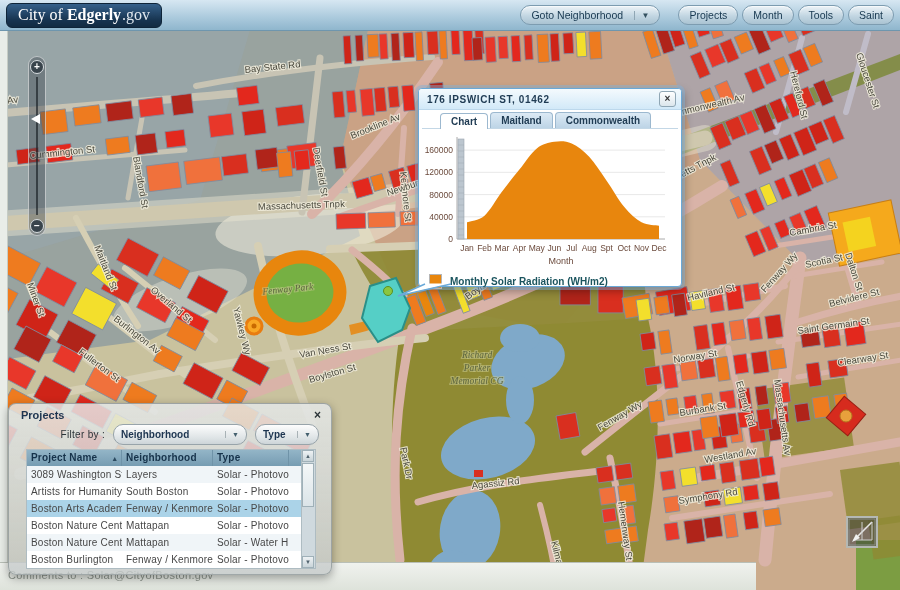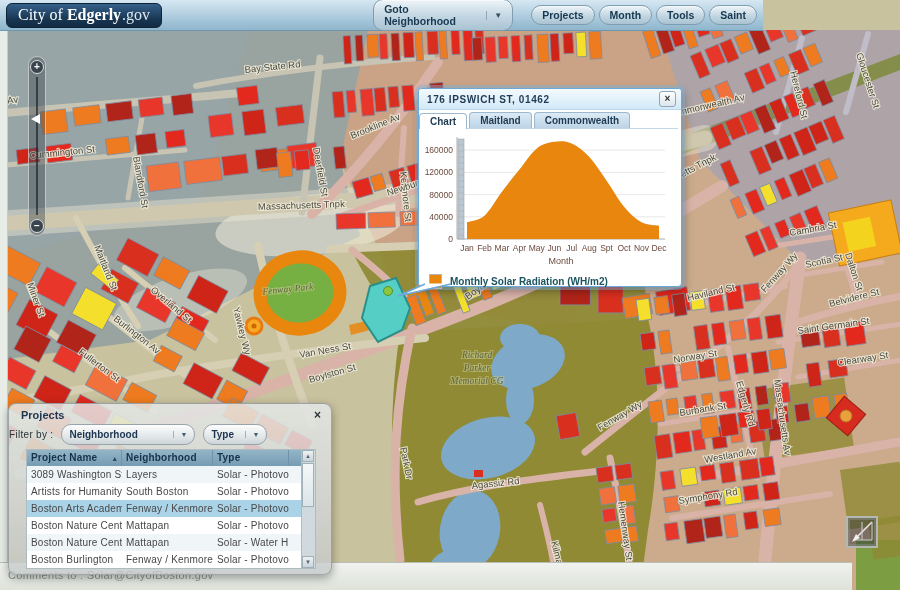--- a/index.html
+++ b/index.html
@@ -1,39 +1,39 @@
 <!DOCTYPE html>
 <html><head>
 <meta charset="utf-8">
 <style>
   html,body{margin:0;padding:0;}
   body{width:900px;height:590px;position:relative;overflow:hidden;
        font-family:"Liberation Sans","DejaVu Sans",sans-serif;background:#c9c29e;}
 
   
-  .topbar{position:absolute;left:0;top:0;width:763px;height:30px;z-index:40;
+  .topbar{position:absolute;left:0;top:0;width:900px;height:30px;z-index:40;
     background:linear-gradient(#d7e7f2,#aac9dc 60%,#8fb6cd);
     border-bottom:1px solid #6e96ae;display:flex;align-items:center;gap:11px;}
   .logo{margin-left:6px;height:23px;display:flex;align-items:center;padding:0 11px;
     background:linear-gradient(#35608a,#173450 70%,#122b42);
     border:1px solid #0e2438;border-radius:6px;color:#fff;
     font-family:"Liberation Serif","DejaVu Serif",serif;font-size:16px;}
   .logo b{font-weight:bold;margin:0 1px 0 4px;}
   .logo .gov{color:#dfe7ee;}
   .topbar-right{margin-left:auto;display:flex;align-items:center;gap:4px;margin-right:6px;}
   .pill{background:linear-gradient(#eef4f8,#c2d6e2 55%,#aac3d2);
-    border:1px solid #7d9cb0;border-radius:10px;color:#173850;font-weight:bold;
+    border:1px solid #7d9cb0;border-radius:10px;color:#173850;font-weight:normal;
     font-size:10.5px;padding:3px 10px;box-shadow:0 1px 1px rgba(255,255,255,.6) inset;cursor:pointer;}
   .goto{width:118px;display:flex;align-items:center;justify-content:space-between;margin-right:14px;}
   .goto .arr{font-size:8px;color:#33505f;border-left:1px solid #8fa6b4;padding-left:7px;margin-left:6px;}
 
   
   .left-strip{position:absolute;left:0;top:30px;width:7px;height:532px;z-index:4;
     background:#e9ede8;border-right:1px solid #c6ccc4;}
-  .statusbar{position:absolute;left:0;top:562px;width:852px;height:28px;z-index:5;
+  .statusbar{position:absolute;left:0;top:562px;width:756px;height:28px;z-index:5;
     background:linear-gradient(#f0f2ee,#dde2da);border-top:1px solid #b9bfb7;}
   .statusbar .txt{position:absolute;left:8px;top:6px;font-size:11px;color:#8c948c;letter-spacing:.3px;}
 
   
   #map{position:absolute;left:0;top:30px;width:900px;height:560px;z-index:1;cursor:default;}
   text.stl{fill:#4a493d;font-size:9.5px;paint-order:stroke;stroke:rgba(240,236,220,.85);
     stroke-width:2.2px;font-family:"Liberation Sans",sans-serif;}
   text.park{fill:#5d6640;font-style:italic;font-family:"Liberation Serif","DejaVu Serif",serif;
     stroke:rgba(205,205,150,.5);}
 
@@ -55,40 +55,40 @@
   .popup{position:absolute;left:418px;top:88px;width:262px;height:197px;z-index:25;
     background:#fff;border:1px solid #6aa9d8;border-radius:4px;
     box-shadow:0 0 0 3px rgba(130,180,220,.45),2px 4px 10px rgba(0,0,0,.35);}
   .popup-hd{height:20px;background:linear-gradient(#f4fafd,#d2e9f8);
     border-bottom:1px solid #bcd8ec;border-radius:3px 3px 0 0;
     display:flex;align-items:center;padding:0 5px 0 8px;}
   .popup-title{font-size:10px;font-weight:bold;color:#1f3b53;letter-spacing:.6px;}
   .popup-close{margin-left:auto;width:15px;height:14px;border:1px solid #8fa6b4;border-radius:3px;
     background:linear-gradient(#fff,#dce6ec);color:#333;font-size:10px;font-weight:bold;
     text-align:center;line-height:13px;cursor:pointer;}
-  .tabs{display:flex;gap:2px;padding:2px 0 0 0;background:#fff;}
+  .tabs{display:flex;gap:2px;padding:2px 0 0 21px;background:#fff;}
   .tab{font-size:10px;font-weight:bold;color:#1f3b53;padding:2px 10px 1px;
     border:1px solid #9cb8cf;border-bottom:none;border-radius:4px 4px 0 0;
     background:linear-gradient(#dceaf5,#bdd4e6);cursor:pointer;}
   .tab.active{background:#fff;position:relative;top:1px;padding-bottom:2px;}
   .tabline{height:1px;background:#c3d7e6;margin:0 3px;}
   #chart-legend{display:flex;align-items:center;gap:8px;margin:1px 0 0 10px;}
   #chart-legend .sw{width:11px;height:13px;border:1px solid #b5b5b5;}
   #chart-legend .lbl{font-size:10px;font-weight:bold;color:#1a545e;}
   .callout{position:absolute;left:380px;top:270px;z-index:26;pointer-events:none;}
 
   
   .projects{position:absolute;left:8px;top:403px;width:322px;height:170px;z-index:20;
     background:linear-gradient(rgba(228,231,231,.85),rgba(196,201,201,.78));
     border:1px solid rgba(148,156,158,.85);border-radius:8px;
     box-shadow:0 3px 10px rgba(0,0,0,.35);}
   .pj-hd{display:flex;align-items:center;padding:5px 10px 2px 12px;}
   .pj-title{font-size:11px;font-weight:bold;color:#1d3550;}
   .pj-close{margin-left:auto;color:#2b3438;font-size:12px;font-weight:bold;cursor:pointer;line-height:10px;}
-  .pj-filter{display:flex;align-items:center;gap:8px;padding:1px 12px 4px 0;}
+  .pj-filter{display:flex;align-items:center;justify-content:flex-end;gap:8px;padding:1px 12px 4px 0;}
   .pj-filter .flabel{font-size:10px;color:#2b3438;letter-spacing:.3px;}
   .dd{display:flex;align-items:center;justify-content:space-between;height:19px;
     background:linear-gradient(#fdfdfd,#dde3e5 70%,#cdd5d8);border:1px solid #98a4aa;
     border-radius:10px;padding:0 7px;font-size:10px;font-weight:bold;color:#1d3550;cursor:pointer;}
   .dd .arr{font-size:7px;color:#44606e;border-left:1px solid #a8b2b6;padding-left:6px;margin-left:8px;}
   .dd.neigh{width:118px;}
   .dd.type{width:48px;}
   .pj-table{margin:0 0 0 17px;width:288px;background:#fff;border:1px solid #aebcc2;
     font-size:10px;color:#474747;}
   .tr{display:flex;height:17px;line-height:17px;}

